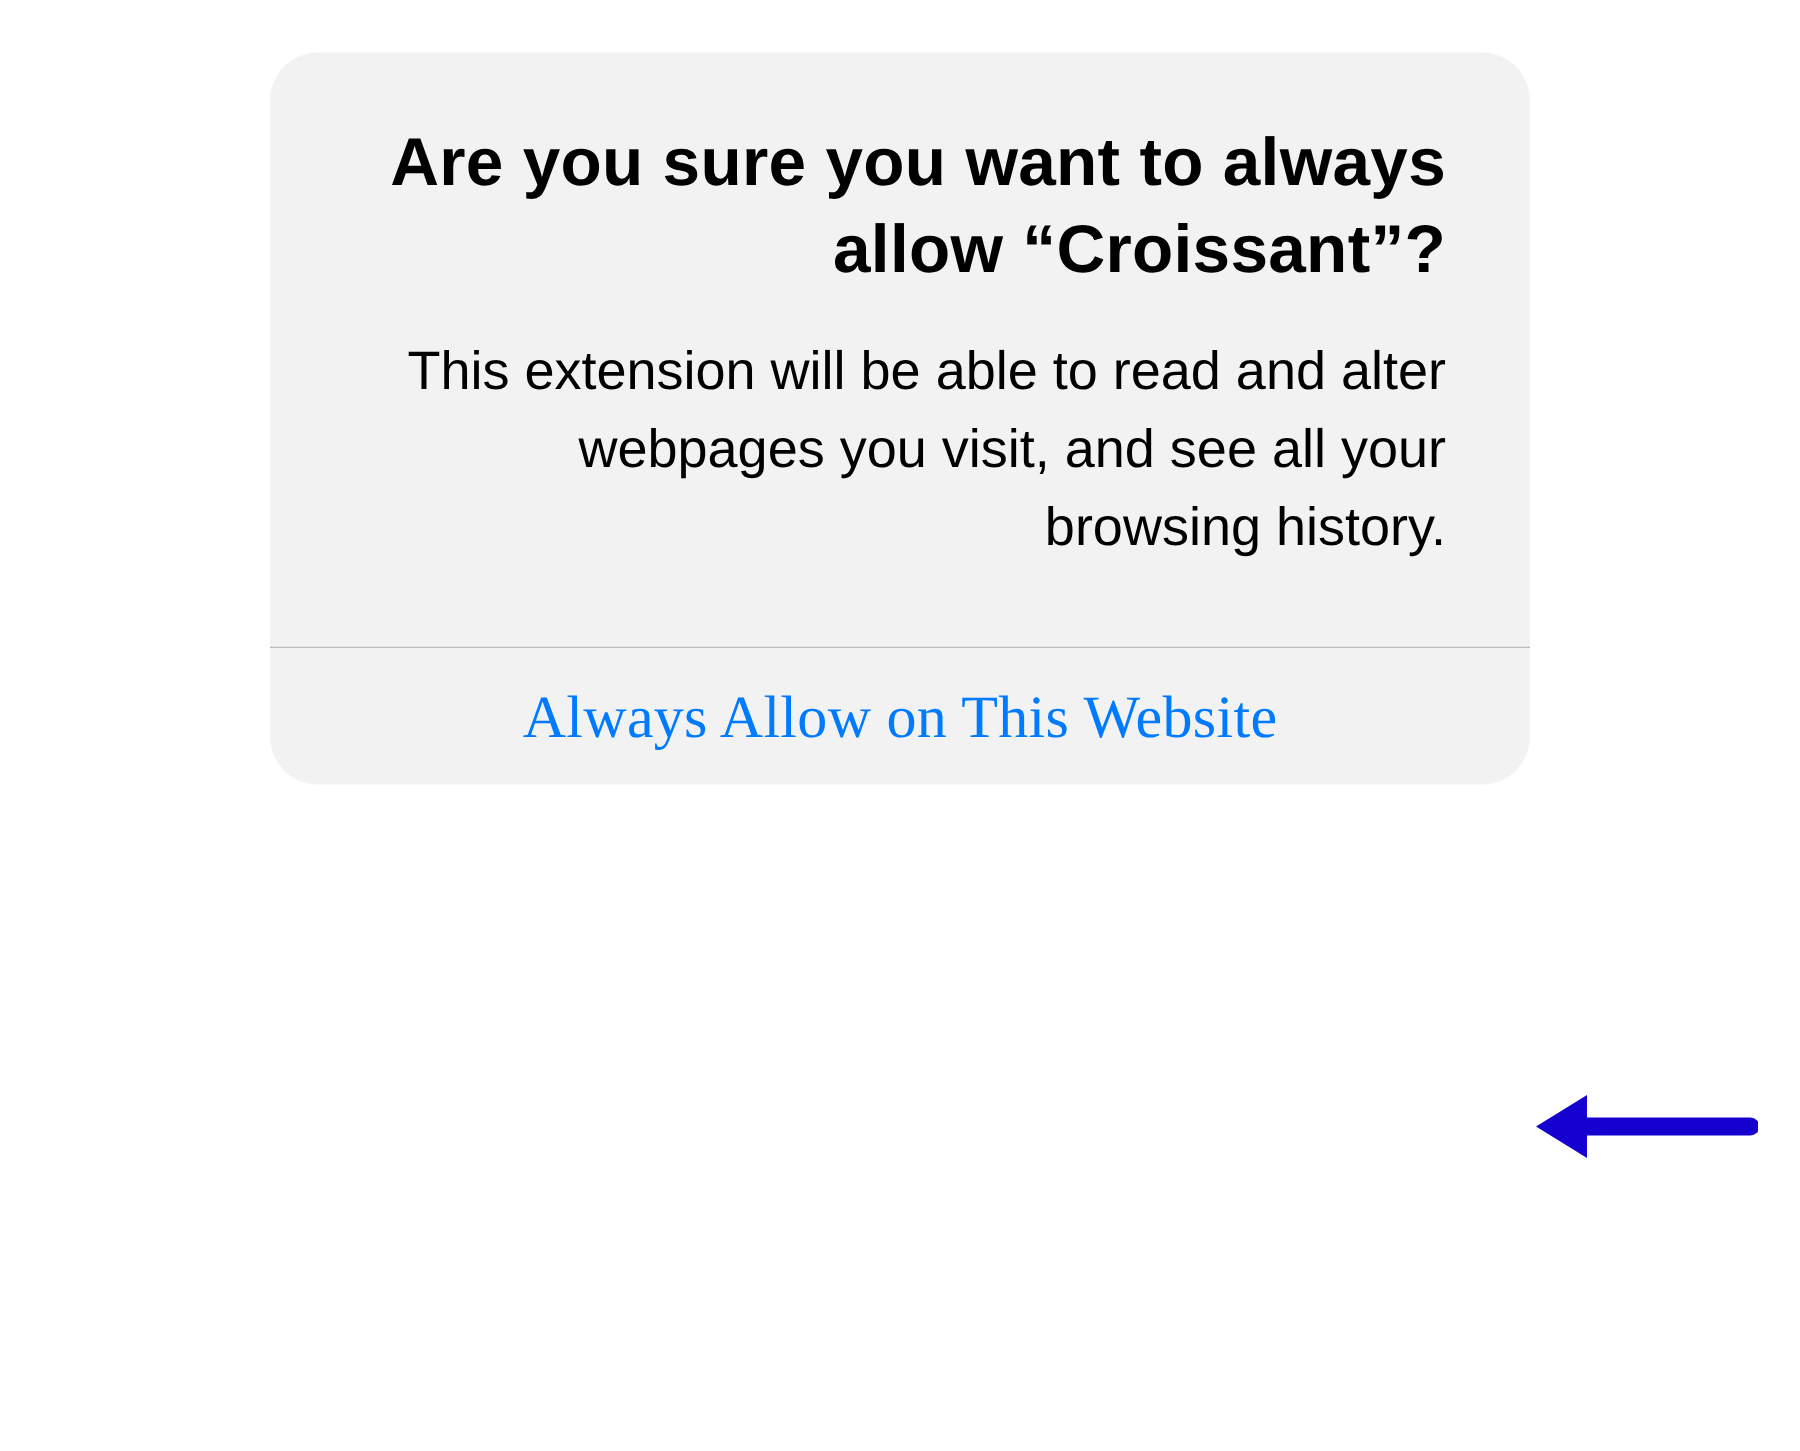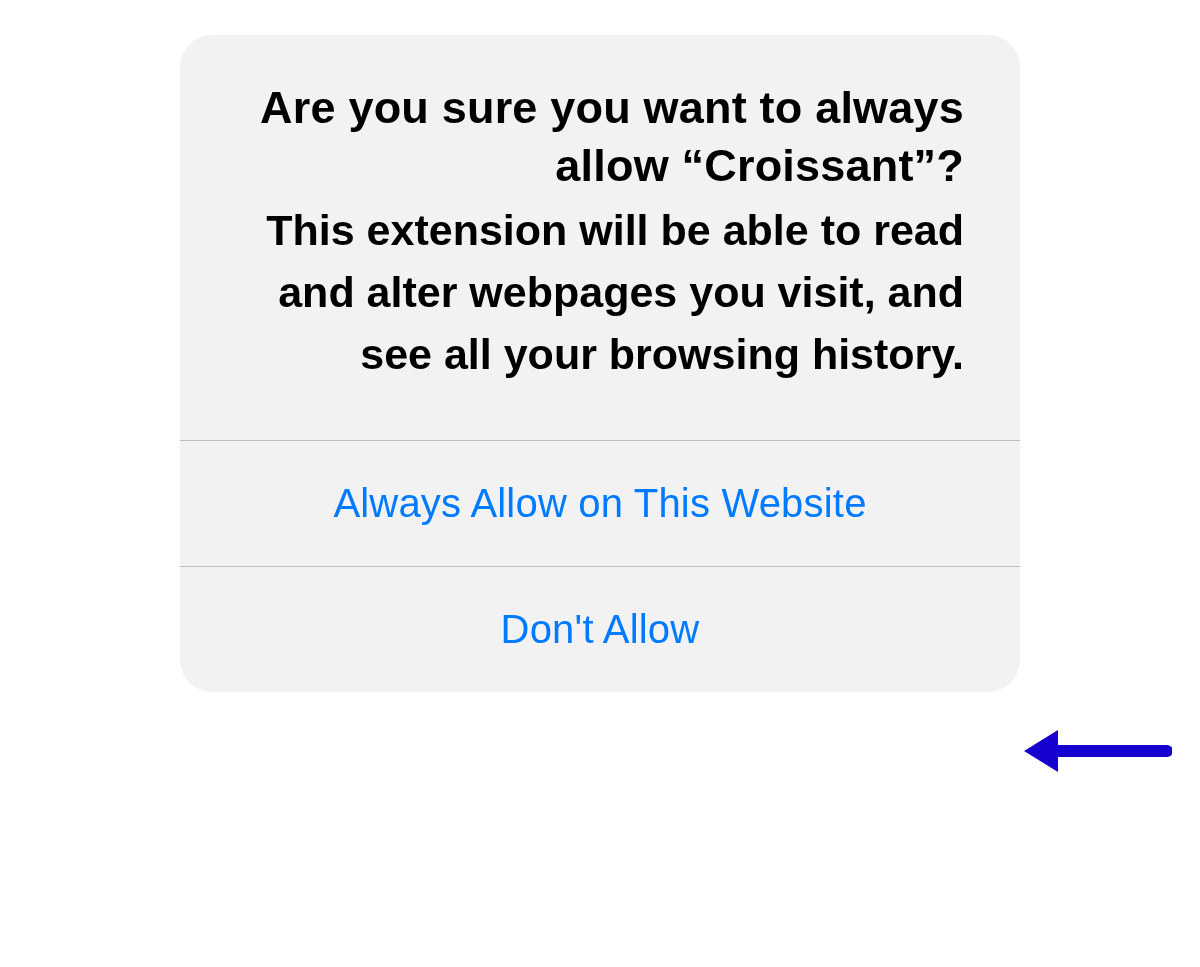--- a/index.html
+++ b/index.html
@@ -29,39 +29,39 @@
       text-align: right;
     }
     .alert-title {
       font-size: 45px;
       line-height: 1.28;
       font-weight: 700;
       color: #000;
       letter-spacing: 0.2px;
     }
     .alert-msg {
-      margin-top: 6px;
-      font-size: 43px;
+      margin-top: 27px;
+      font-size: 36px;
       line-height: 1.44;
-      font-weight: 700;
+      font-weight: 400;
       color: #000;
     }
     .alert-msg p + p { margin-top: 48px; }
     .alert-btn {
       width: 100%;
       display: block;
       background: transparent;
       border: none;
       border-top: 1px solid #bdbdbd;
       color: #007aff;
       font-size: 40px;
       font-weight: 400;
-      padding: 40px 10px;
+      padding: 22px 10px;
       cursor: pointer;
-      font-family: Liberation Sans, sans-serif;
+      font-family: Liberation Serif, serif;
       letter-spacing: 0.2px;
     }
     .alert-btn:last-of-type {
       border-bottom-left-radius: 32px;
       border-bottom-right-radius: 32px;
     }
     .annot-arrow {
       position: absolute;
       left: 1022px;
       top: 720px;
@@ -77,22 +77,19 @@
   <div class="alert">
     <div class="alert-body">
       <div class="alert-title">Are you sure you want to always allow “Croissant”?</div>
       <div class="alert-msg">
         <p>This extension will be able to read and alter webpages you visit, and see all your browsing history.</p>
       </div>
     </div>
     <button class="alert-btn">
       <span>Always Allow on This Website</span>
     </button>
-    <button class="alert-btn">
-      <span>Don't Allow</span>
-    </button>
   </div>
 
   <svg class="annot-arrow" viewBox="0 0 150 62">
     <line x1="145" y1="31" x2="22" y2="31" stroke="#1600d0" stroke-width="12" stroke-linecap="round"></line>
     <polygon points="2,31 36,10 36,52" fill="#1600d0"></polygon>
   </svg>
 </div>
 
 </body></html>

